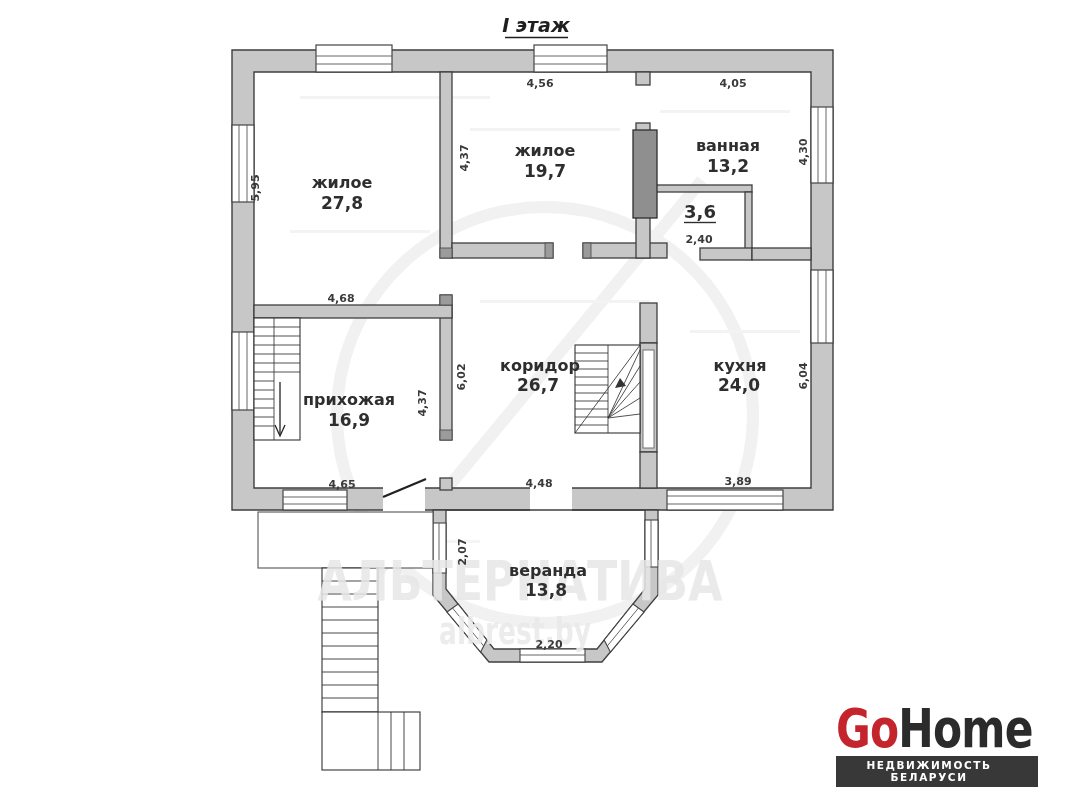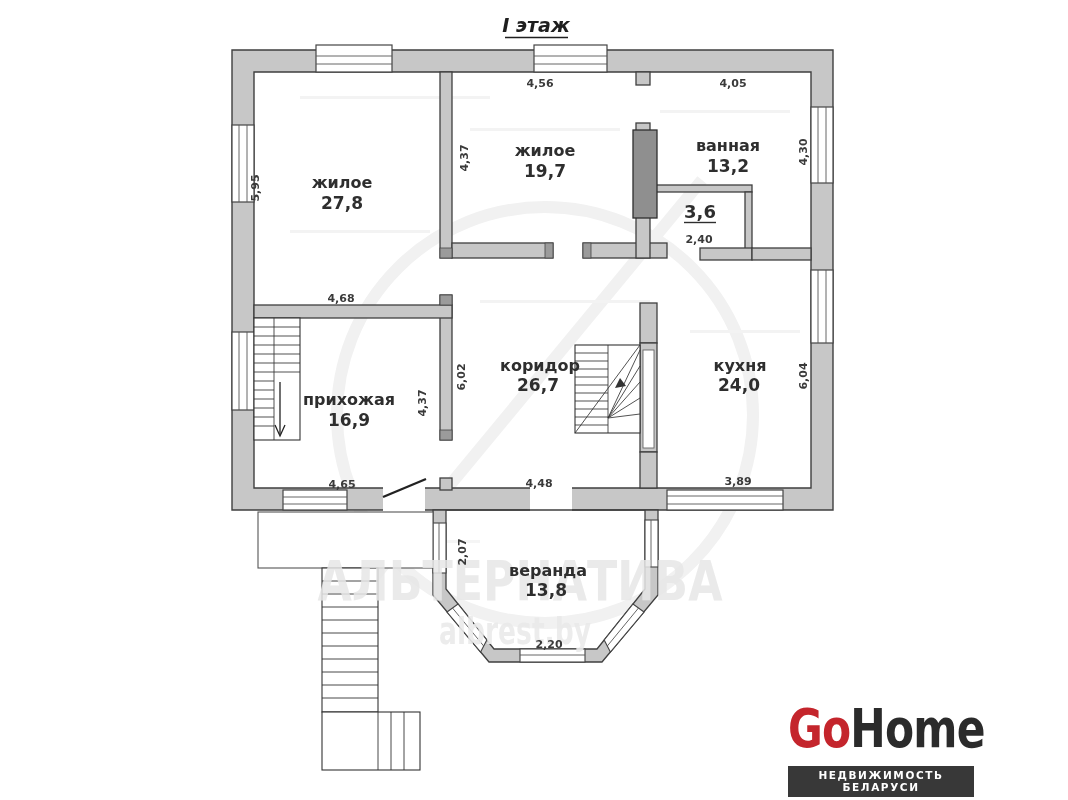--- a/index.html
+++ b/index.html
@@ -7,25 +7,25 @@
         font-family:"DejaVu Sans",sans-serif;}
   svg{position:absolute;left:0;top:0;}
   svg text{font-family:"DejaVu Sans",sans-serif;}
   .room-name{font-size:16px;font-weight:bold;fill:#2e2e2e;}
   .room-area{font-size:17px;font-weight:bold;fill:#2e2e2e;}
   .room-area-sm{font-size:18px;font-weight:bold;fill:#2e2e2e;}
   .dim{font-size:11px;font-weight:bold;fill:#3a3a3a;}
   .plan-title{font-size:19px;font-weight:bold;font-style:italic;fill:#1f1f1f;}
   .wm1{font-size:56px;font-weight:bold;fill:#e7e7e7;opacity:.85;}
   .wm2{font-size:38px;font-weight:bold;fill:#eaeaea;opacity:.9;}
-  .logo{position:absolute;left:788px;top:702px;width:190px;}
+  .logo{position:absolute;left:836px;top:702px;width:190px;}
   .logo-word{font-size:53px;font-weight:bold;line-height:53px;letter-spacing:-1px;
              transform:scaleX(.8);transform-origin:left center;white-space:nowrap;}
-  .logo-bar{margin-top:11px;width:186px;text-align:center;font-size:10.5px;font-weight:bold;
-            letter-spacing:1.6px;padding:3px 0 4px 0;}
+  .logo-bar{margin-top:1px;width:186px;text-align:center;font-size:10.5px;font-weight:bold;
+            letter-spacing:1.6px;padding:3px 16px 4px 0;}
 </style>
 </head>
 <body>
 
 <div class="page">
 <svg width="1068" height="800" viewBox="0 0 1068 800">
 
   <g>
     <circle cx="545" cy="415" r="208" fill="none" stroke="#f1f1f1" stroke-width="12"></circle>
     <line x1="345" y1="612" x2="702" y2="180" stroke="#f1f1f1" stroke-width="12"></line>

